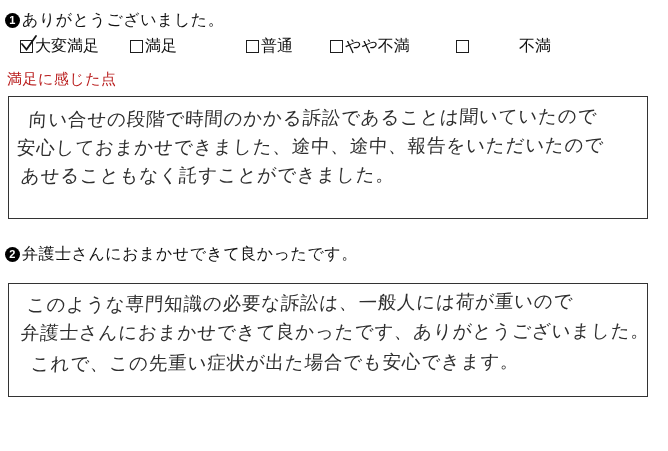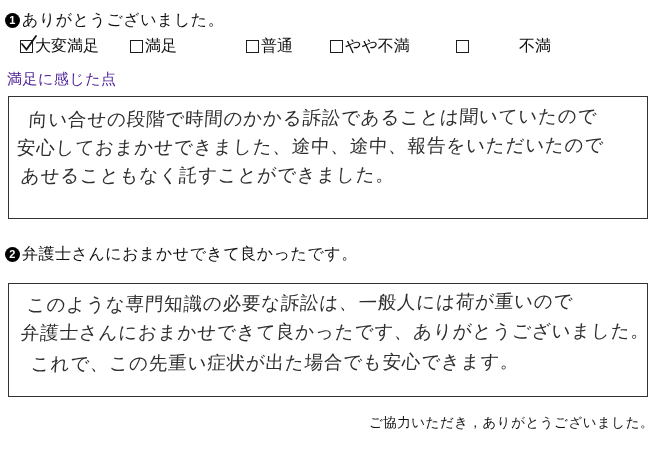--- a/index.html
+++ b/index.html
@@ -82,21 +82,21 @@
     display: none;
     overflow: visible;
   }
   .option.checked .cb svg { display: block; }
   .field-label {
     position: absolute;
     top: 70px;
     left: 7px;
     font-size: 15px;
     letter-spacing: 0.5px;
-    color: #4c1d95;
+    color: #b91c1c;
   }
   .answer-box {
     position: absolute;
     left: 8px;
     width: 640px;
     box-sizing: border-box;
     border: 1.6px solid #333333;
     background: #ffffff;
   }
   .answer-box.b1 { top: 96px; height: 123px; }
@@ -174,15 +174,14 @@
     <span class="qnum">2</span>
     <span>弁護士さんにおまかせできて良かったです。</span>
   </div>
 
   <div class="answer-box b2">
     <div class="hand hl0">このような専門知識の必要な訴訟は、一般人には荷が重いので</div>
     <div class="hand hl1">弁護士さんにおまかせできて良かったです、ありがとうございました。</div>
     <div class="hand hl2">これで、この先重い症状が出た場合でも安心できます。</div>
   </div>
 
-  <div class="footer-note">ご協力いただき，ありがとうございました。</div>
 
 </div>
 
 </body></html>

